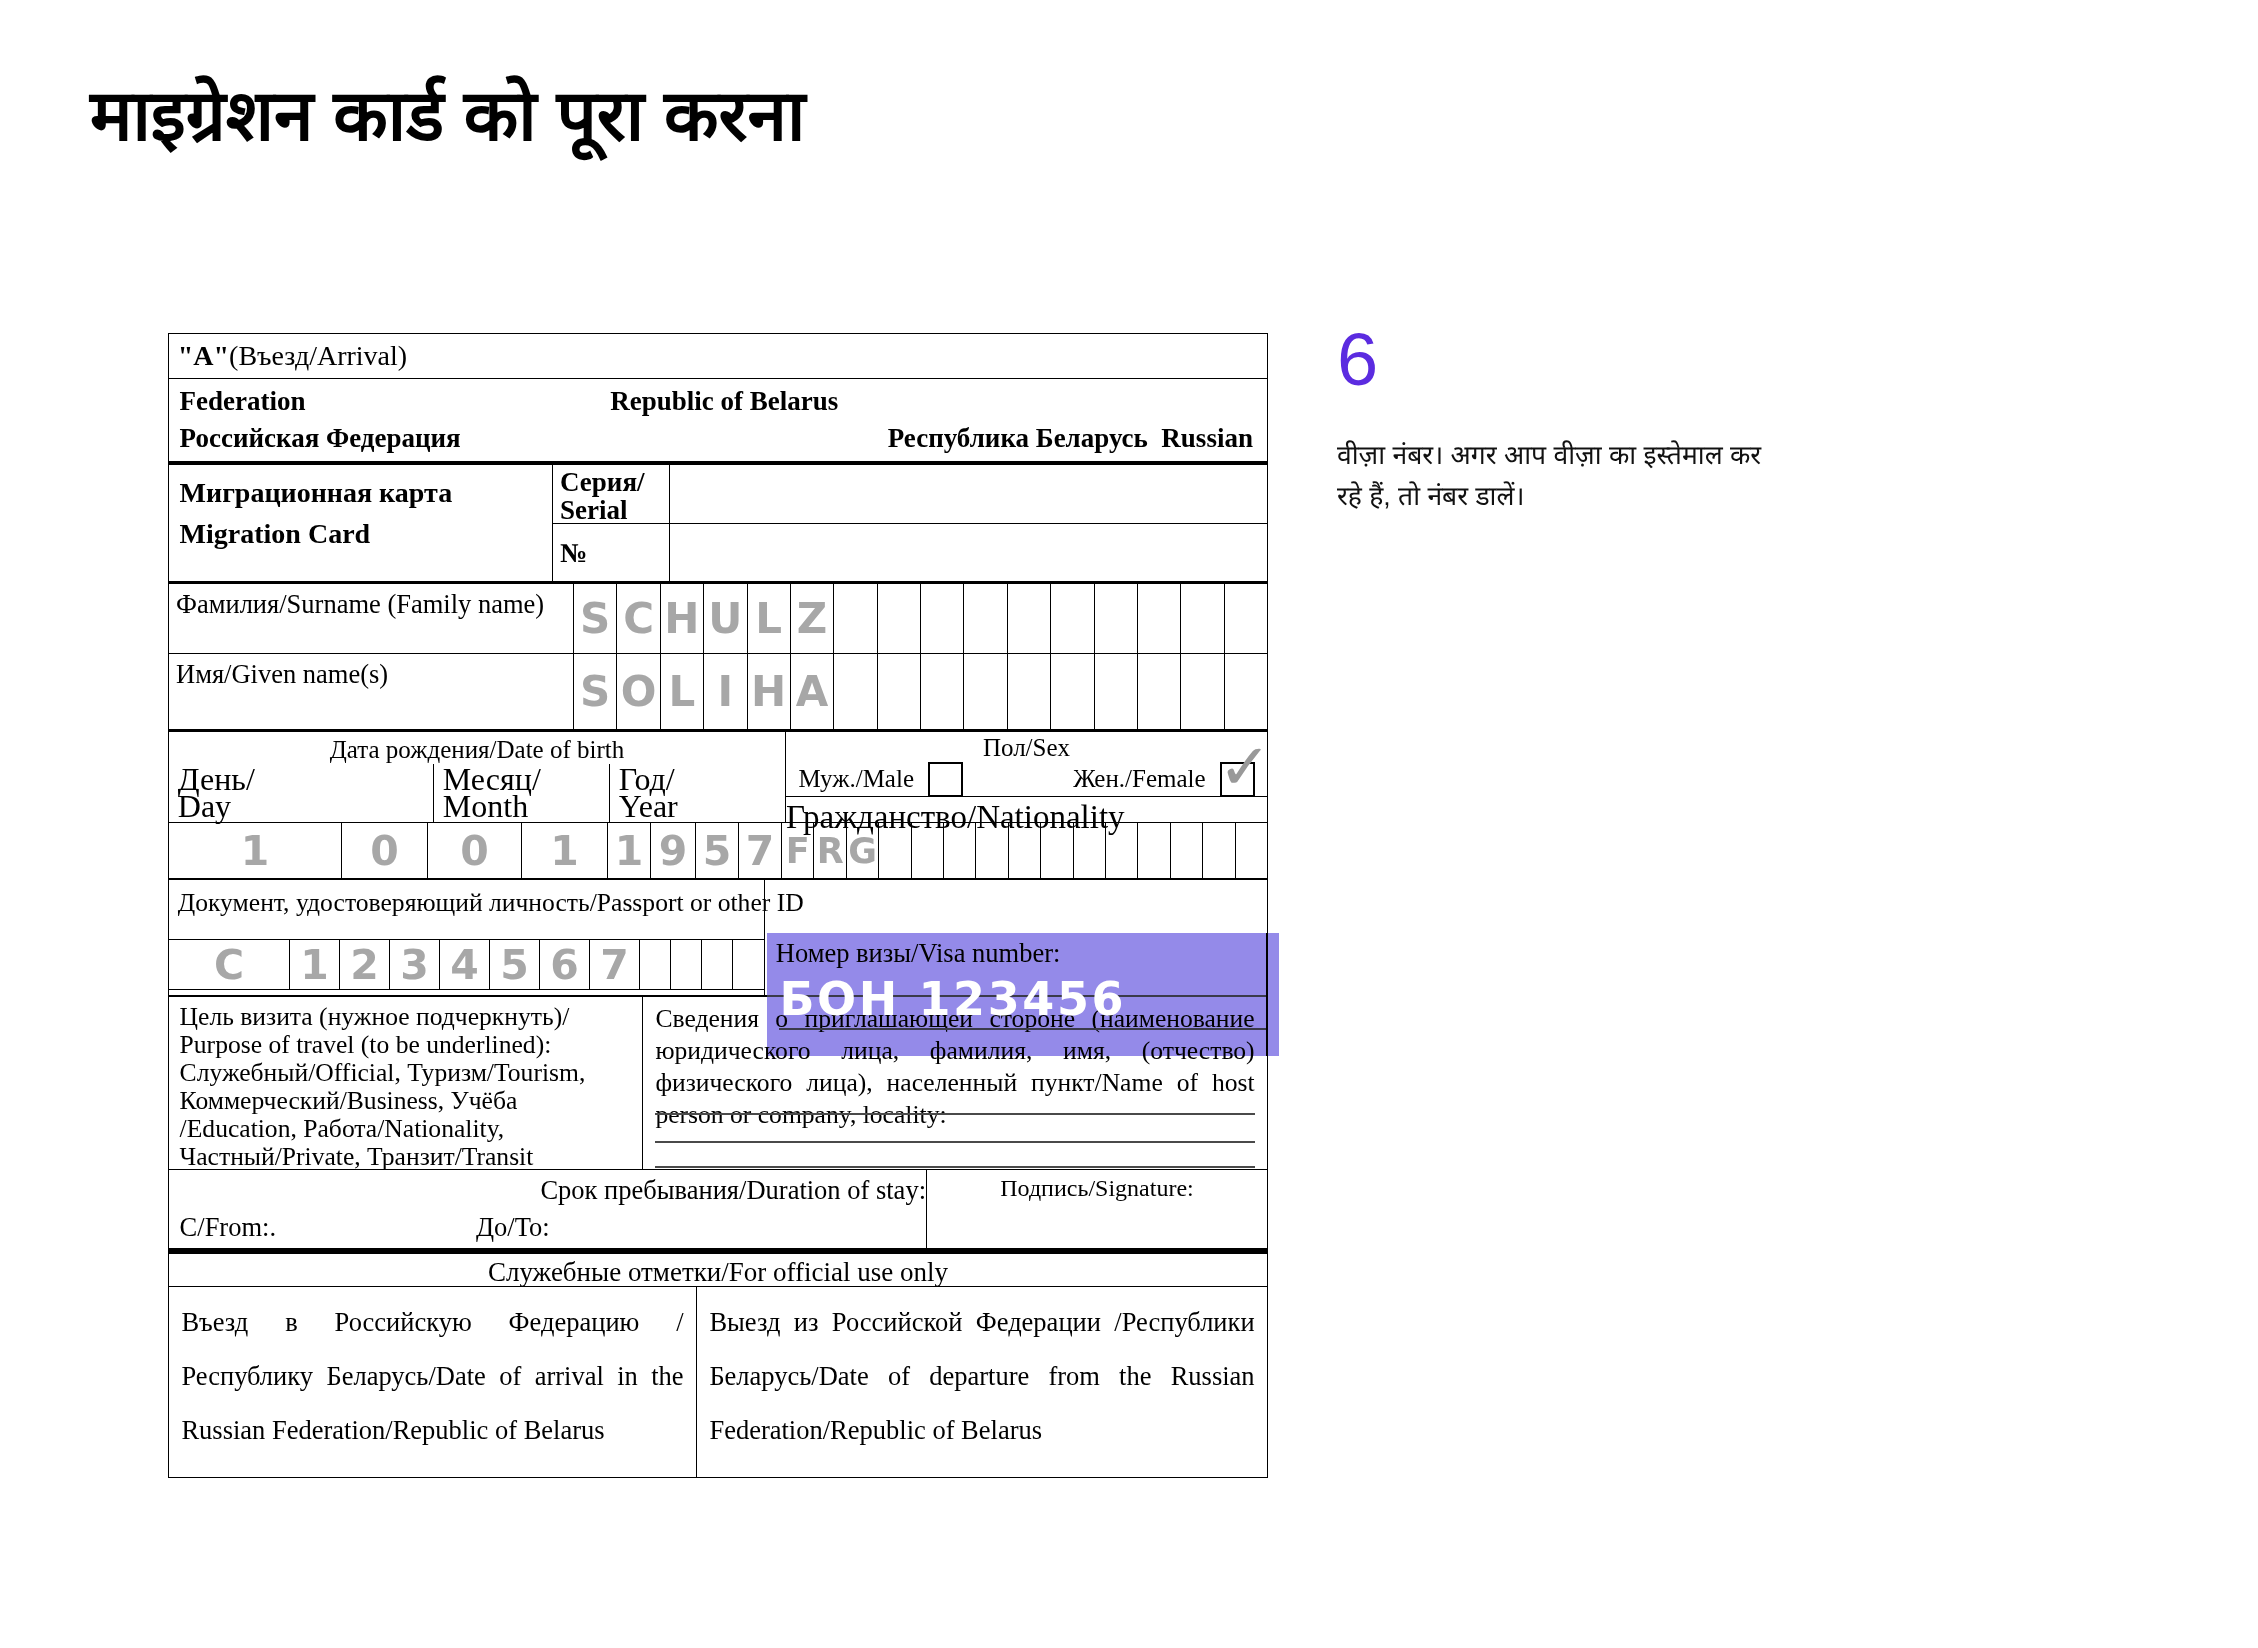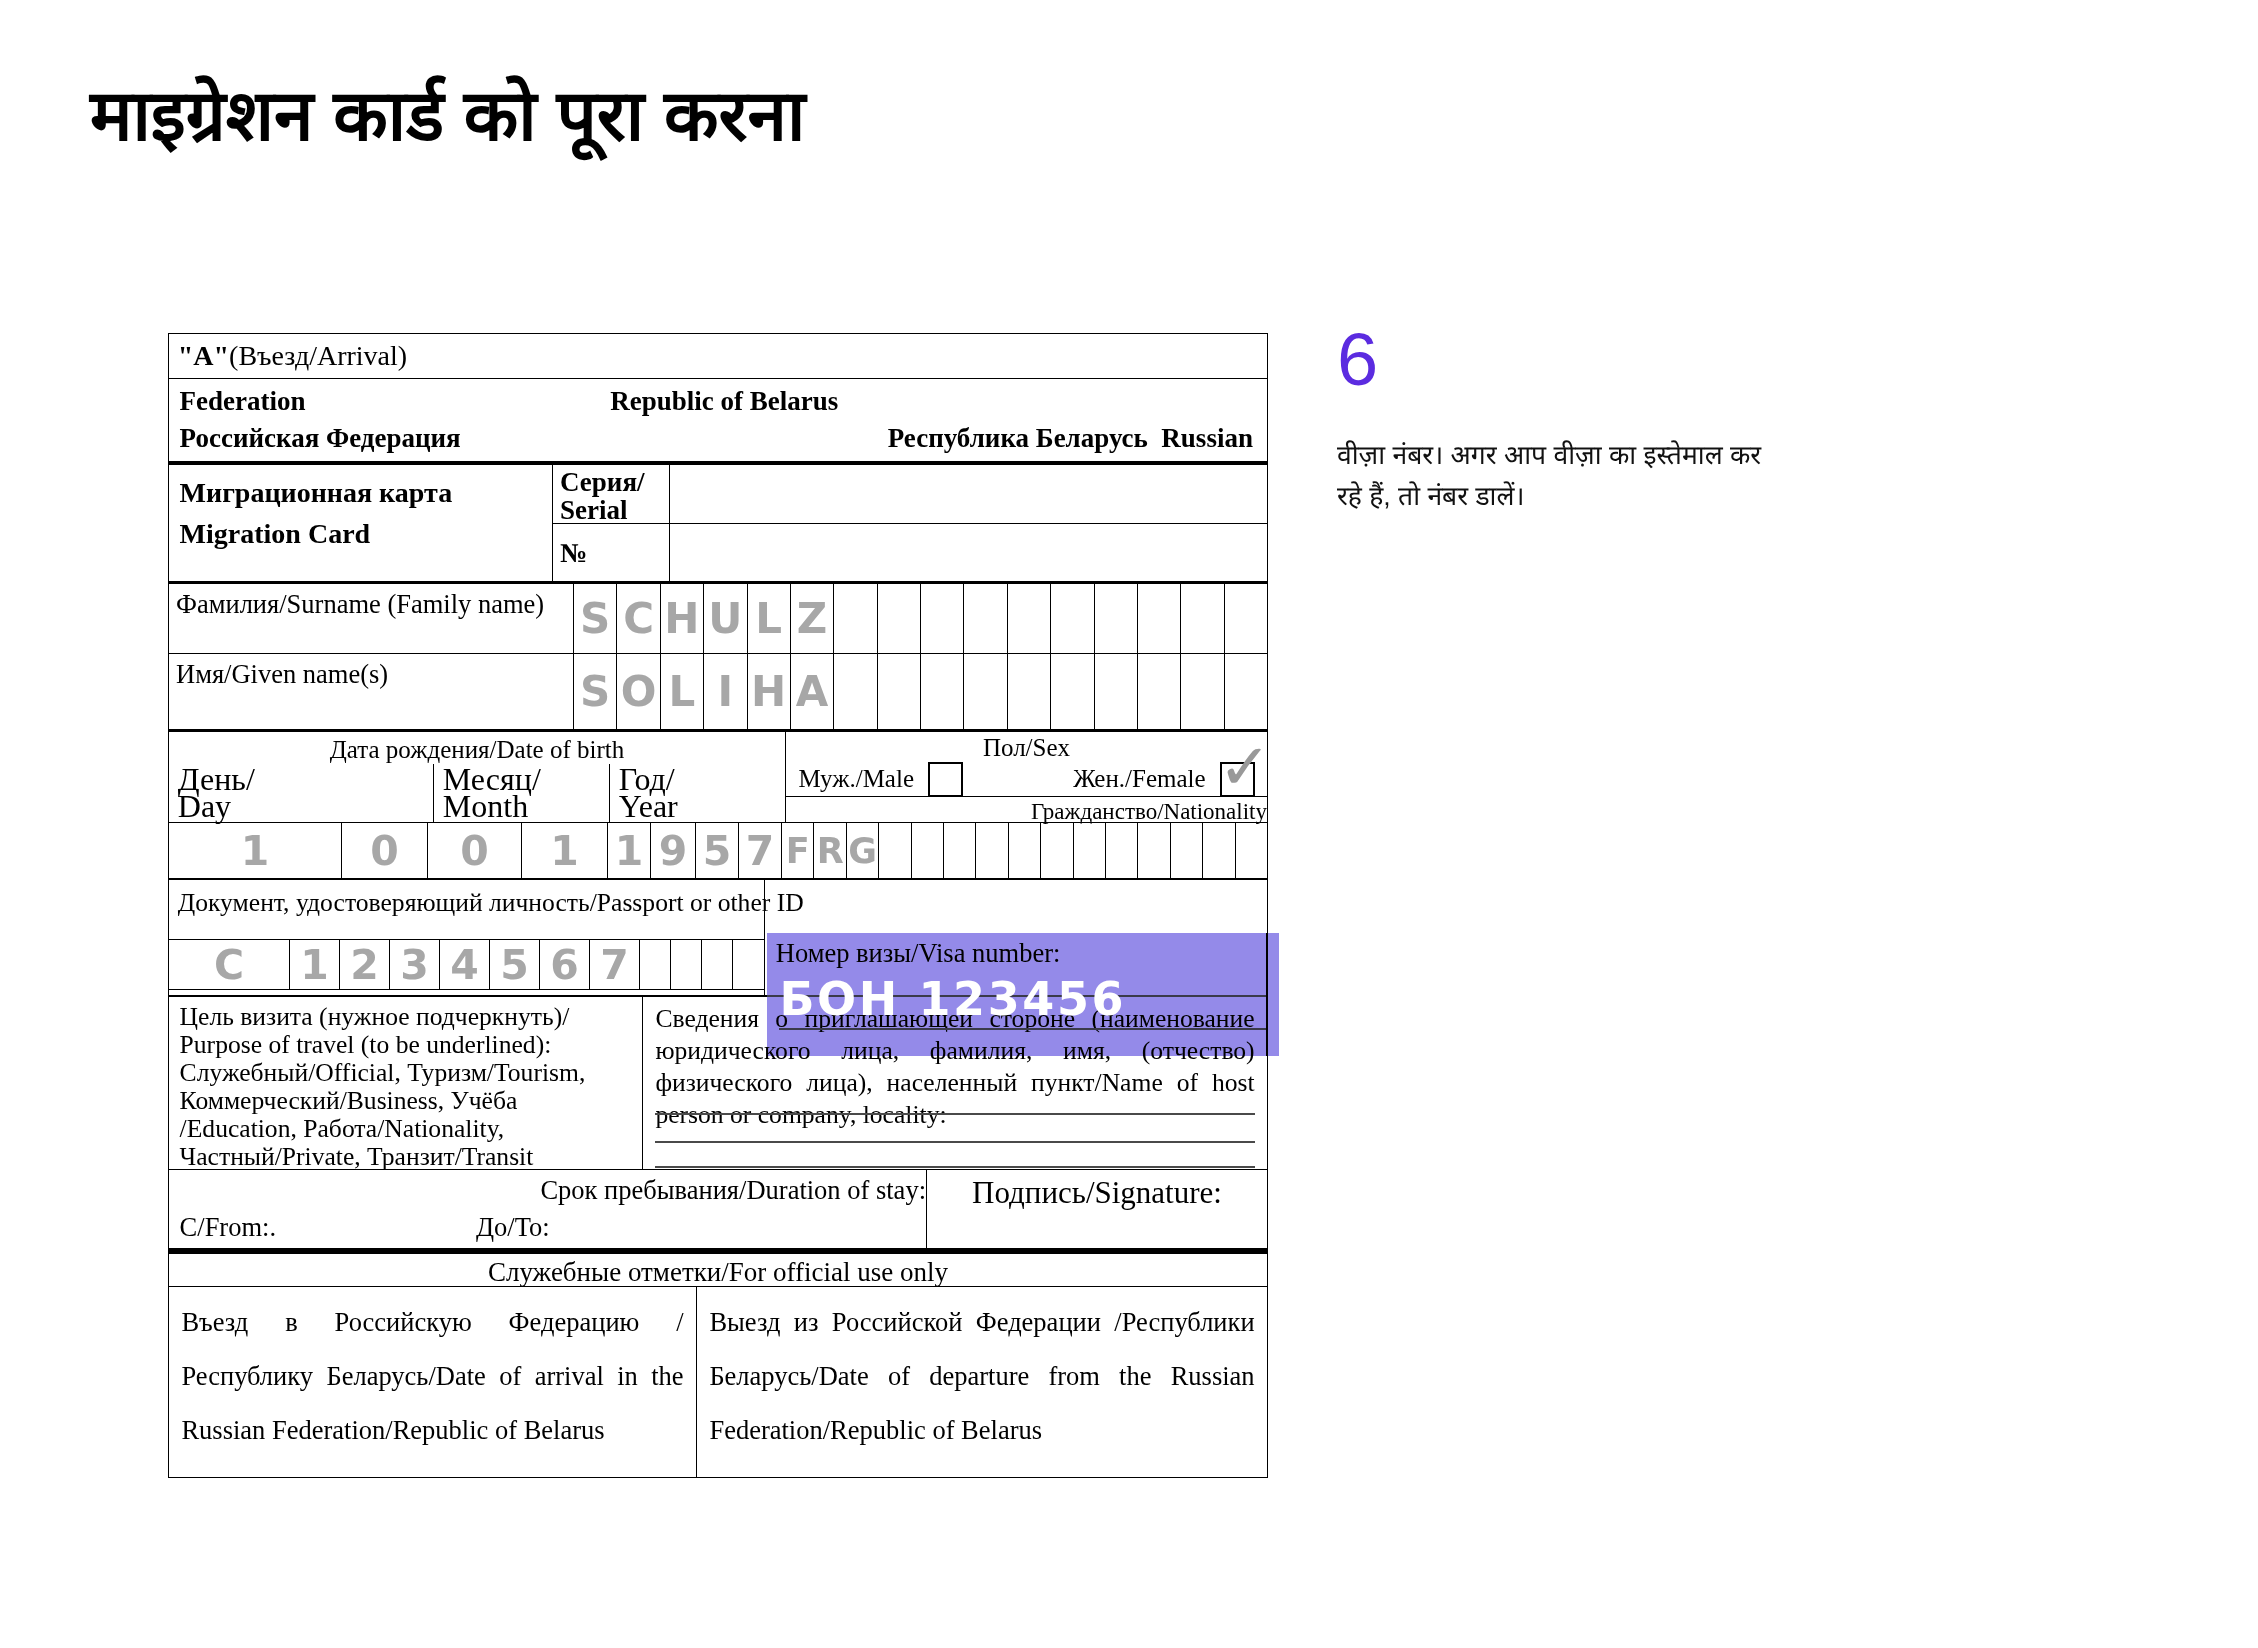--- a/index.html
+++ b/index.html
@@ -56,21 +56,21 @@
   .dc1 { width:265px; border-right:1.8px solid #000; }
   .dc2 { width:176px; border-right:1.8px solid #000; }
   .dc3 { flex:1; }
   .sexright { flex:1; display:flex; flex-direction:column; }
   .sextop { height:64px; font-size:25px; }
   .sexhead { text-align:center; padding-top:1.8px; }
   .sexrow { display:flex; align-items:center; padding:0 12.4px; margin-top:0px; }
   .cb { width:35px; height:35px; border:2.6px solid #000; position:relative; margin-left:14px; background:transparent; }
   .check { position:absolute; left:-3.5px; top:-34px; font-size:64px; color:#999; font-family:"DejaVu Sans", sans-serif; font-weight:400; }
   .spacer { flex:1; }
-  .natband { border-top:1.8px solid #000; flex:1; text-align:right; font-size:23px; padding-top:1.8px; }
+  .natband { border-top:1.8px solid #000; flex:1; text-align:left; font-size:33px; padding-top:1.8px; }
 
   .r8 { height:56px; border-top:1.8px solid #000; }
   .r8 .hand { font-size:41px; }
   .r8 .box:nth-child(n+9) .hand { font-size:35px; }
 
   .r9 { height:117px; border-top:2.6px solid #000; }
   .docleft { width:596px; border-right:1.8px solid #000; position:relative; }
   .doclabel { padding:8px 0 0 8.8px; font-size:25.6px; white-space:nowrap; }
   .passstrip { position:absolute; left:0; top:59px; width:596px; height:51px; border-top:1.8px solid #000; border-bottom:1.8px solid #000; display:flex; }
   .passstrip .hand { font-size:41px; }
@@ -81,21 +81,21 @@
   .host { flex:1; position:relative; padding:6.2px 12.4px 0; font-size:25.6px; }
   .host p { text-align:justify; line-height:32px; }
   .rule { position:absolute; left:12.4px; right:12.4px; height:1.8px; background:#4a4a4a; }
   .rule1 { top:116px; } .rule2 { top:144px; } .rule3 { top:169px; }
 
   .r11 { height:79px; border-top:1.8px solid #000; }
   .dur { width:758px; border-right:1.8px solid #000; position:relative; font-size:26.5px; }
   .durtitle { text-align:right; padding-top:5.3px; }
   .from { position:absolute; left:10.6px; top:42px; }
   .to { position:absolute; left:307px; top:42px; }
-  .sig { flex:1; text-align:center; font-size:31px; padding-top:5.3px; }
+  .sig { flex:1; text-align:center; font-size:24px; padding-top:5.3px; }
 
   .r12 { height:38px; border-top:6.2px solid #000; display:block; text-align:center; font-size:27px; padding-top:2.6px; }
 
   .r13 { height:191px; border-top:1.8px solid #000; }
   .arr { width:528px; border-right:1.8px solid #000; }
   .dep { flex:1; }
   .r13 .cellt { padding:8px 12.4px 0; font-size:26.5px; line-height:54px; text-align:justify; }
 
   
   .visa-bg { position:absolute; left:598px; top:599px; width:512px; height:123px; background:#948ae9; z-index:1; }

